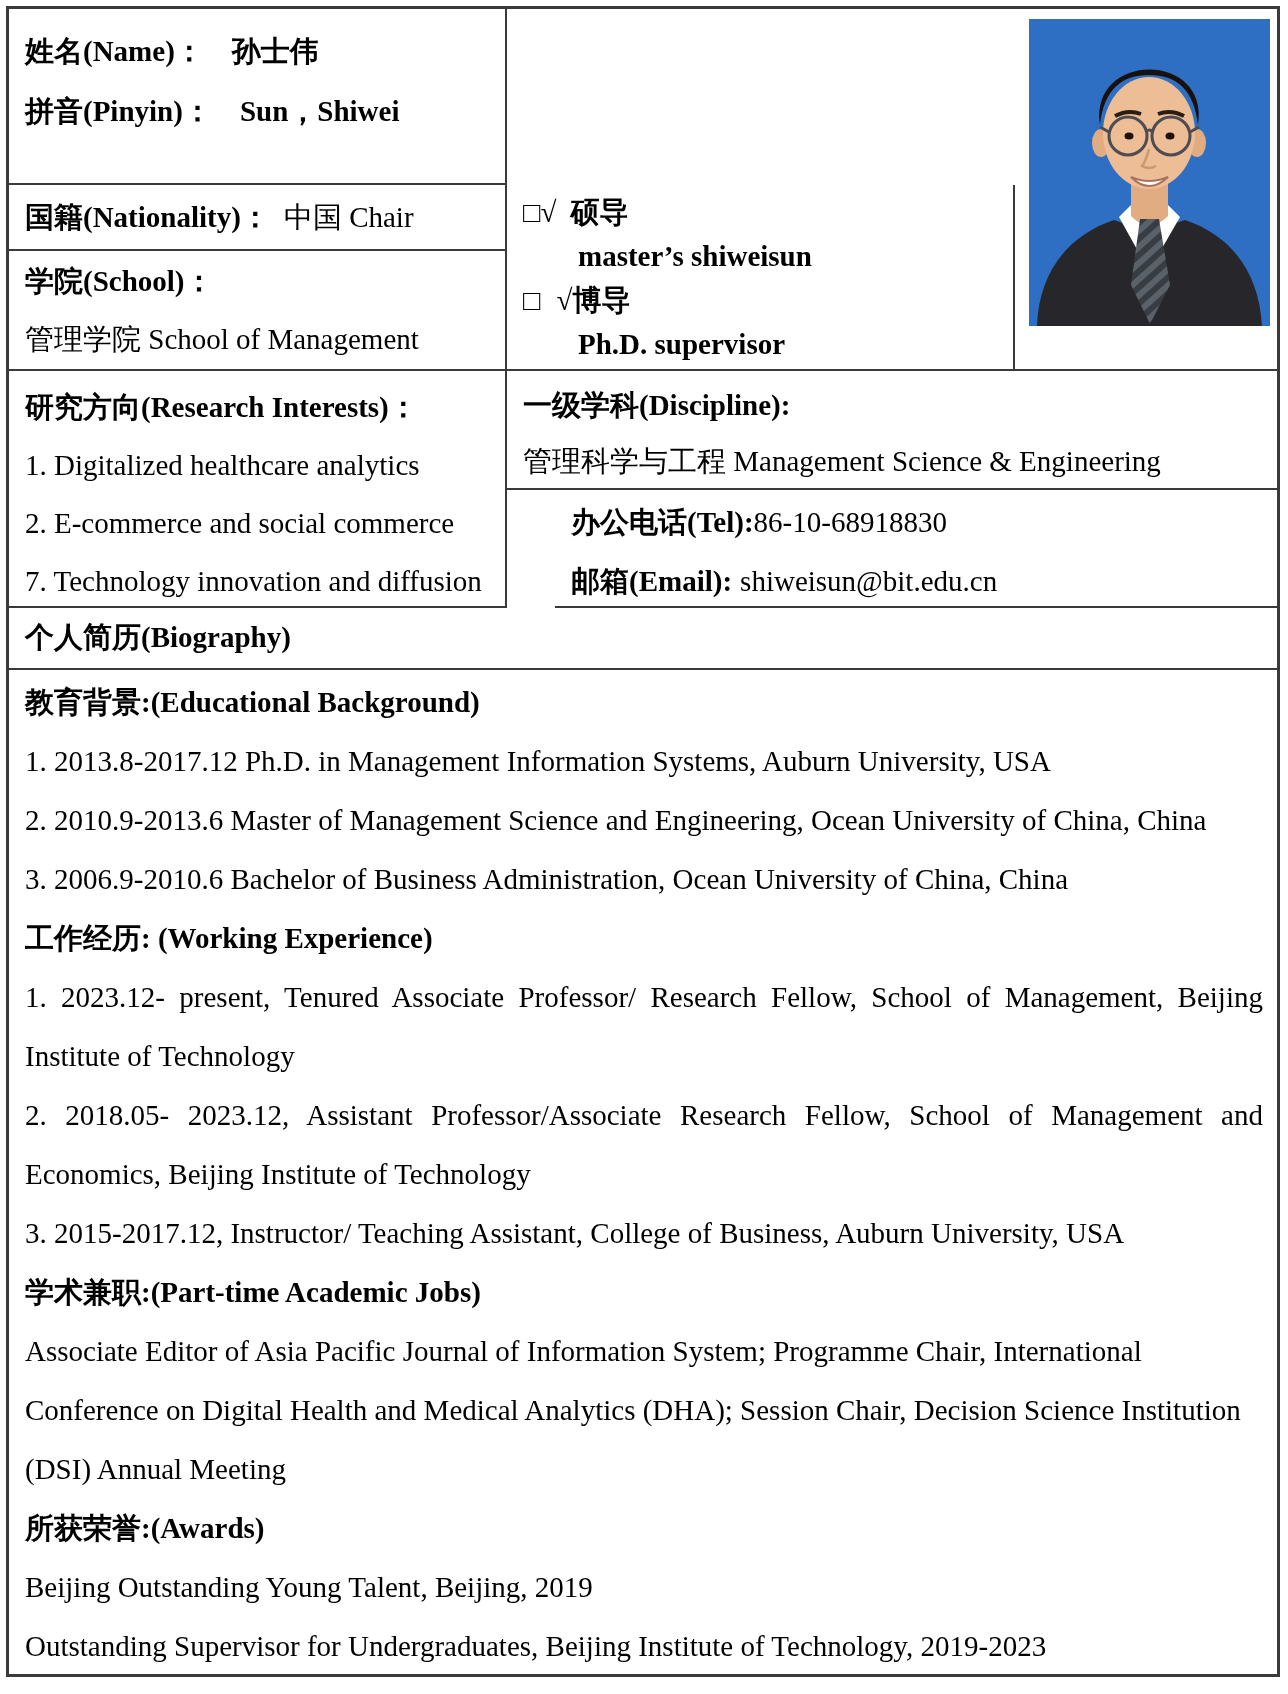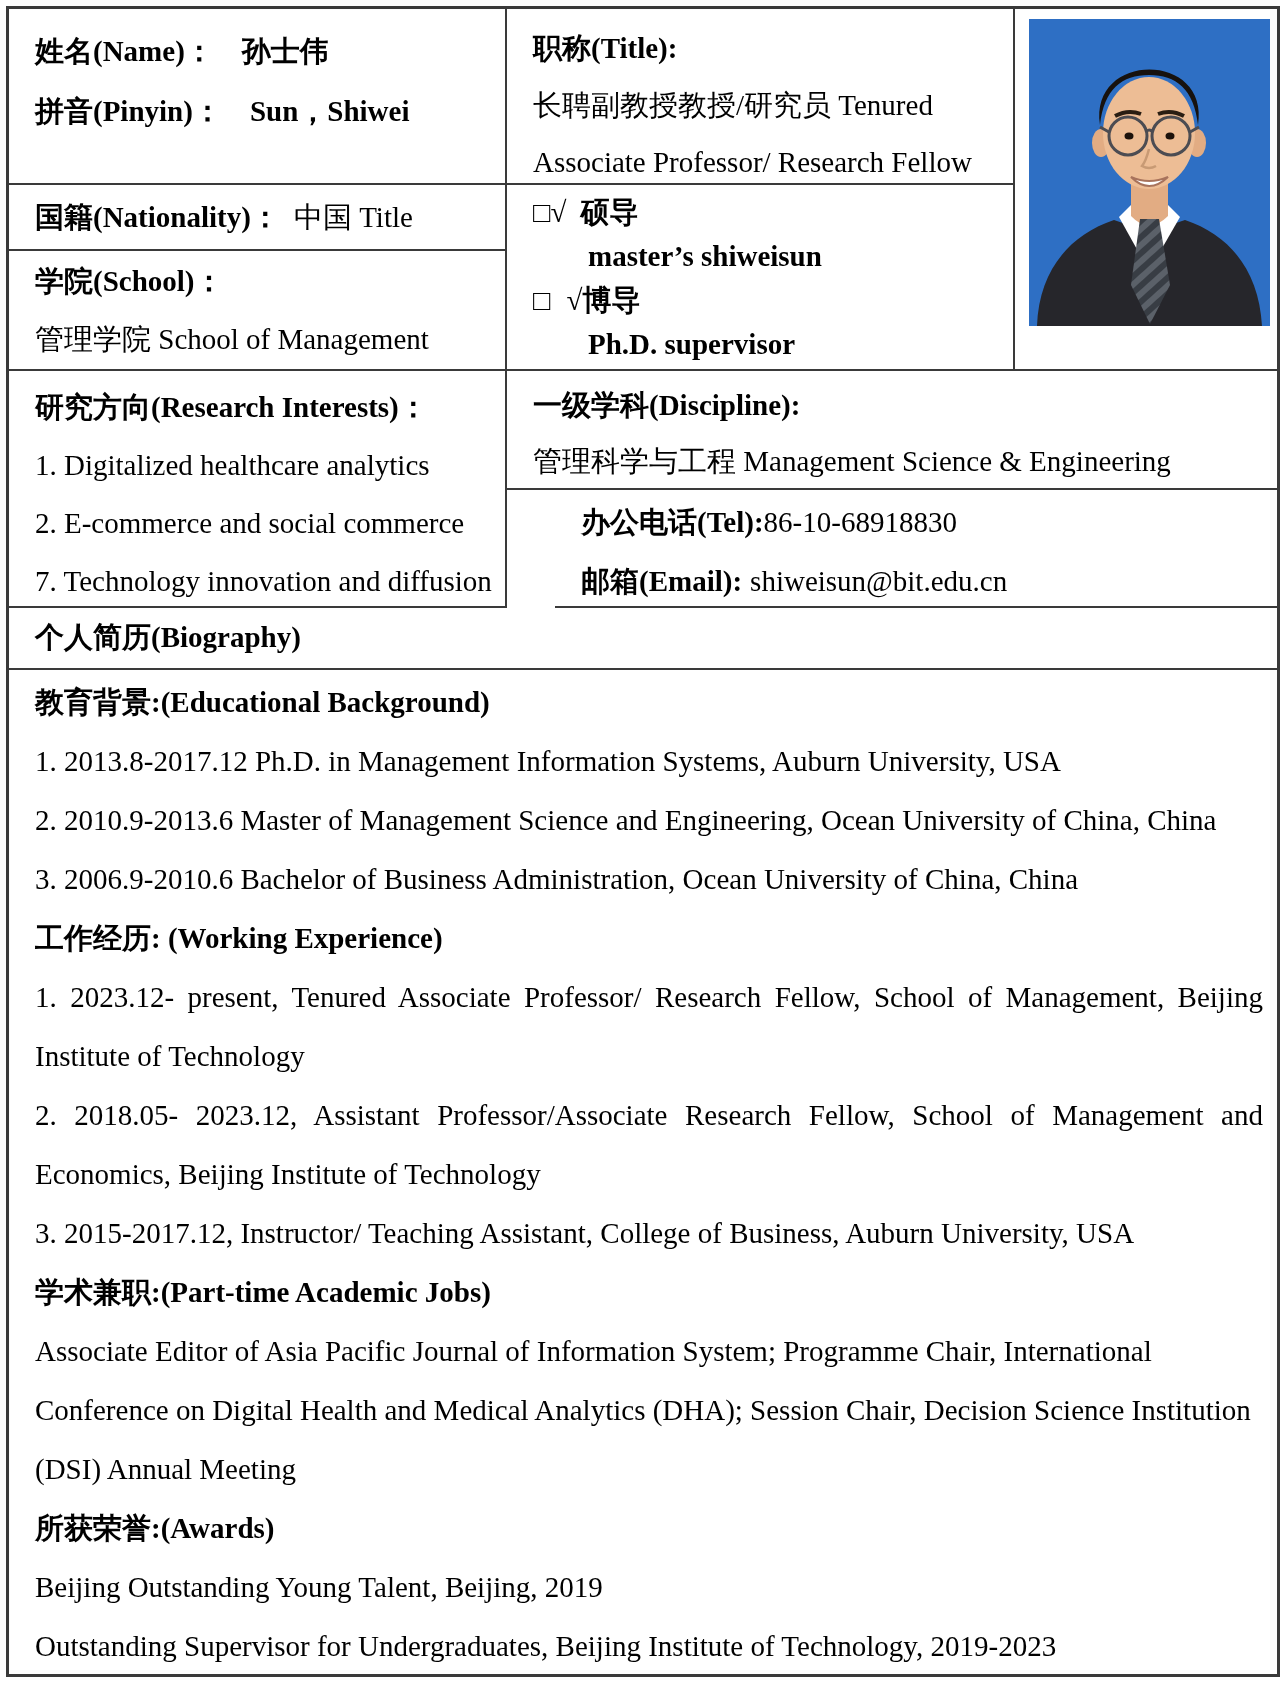--- a/index.html
+++ b/index.html
@@ -12,21 +12,21 @@
     position:absolute; left:6px; top:6px; width:1274px; height:1671px;
     box-sizing:border-box; border:3px solid #3a3a3a;
     display:grid;
     grid-template-columns:498px 508px 1fr;
     grid-template-rows:176px 66px 120px 119px 118px 62px 1fr;
   }
   .cell { box-sizing:border-box; position:relative; overflow:hidden; background:#fff; }
   .b-r { border-right:2px solid #3a3a3a; }
   .b-b { border-bottom:2px solid #3a3a3a; }
   .bold { font-weight:bold; }
-  .pad { padding-left:26px; padding-right:10px; }
+  .pad { padding-left:16px; padding-right:10px; }
 
   #cell-name        { grid-column:1; grid-row:1; padding-top:12px; }
   #cell-name .line  { line-height:60px; font-weight:bold; }
   .gap28 { margin-left:28px; }
   .gap14 { margin-left:14px; }
 
   #cell-title       { grid-column:2; grid-row:1; padding-top:11px; }
   #cell-title .line { line-height:57px; }
 
   #cell-photo       { grid-column:3; grid-row:1 / 4; }
@@ -65,25 +65,20 @@
 <body>
 
 <div class="page">
   <div class="doc-table">
 
     <div id="cell-name" class="cell pad b-r b-b">
       <div class="line"><span>姓名(Name)：</span><span class="gap28">孙士伟</span></div>
       <div class="line"><span>拼音(Pinyin)：</span><span class="gap28">Sun，Shiwei</span></div>
     </div>
 
-    <div id="cell-title" class="cell pad b-r b-b">
-      <div class="line bold">职称(Title):</div>
-      <div class="line">长聘副教授教授/研究员 Tenured</div>
-      <div class="line">Associate Professor/ Research Fellow</div>
-    </div>
 
     <div id="cell-photo" class="cell b-b">
       <svg width="241" height="307" viewBox="0 0 241 307" role="img">
         <defs>
           <pattern id="tiestripe" width="12" height="12" patternTransform="rotate(48)" patternUnits="userSpaceOnUse">
             <rect width="12" height="12" fill="#383d44"></rect>
             <rect width="6" height="12" fill="#5b6169"></rect>
           </pattern>
         </defs>
         <rect width="241" height="307" fill="#2e6fc4"></rect>
@@ -117,21 +112,21 @@
         <ellipse cx="100" cy="117" rx="4.5" ry="3.5" fill="#1d120b"></ellipse>
         <ellipse cx="141" cy="117" rx="4.5" ry="3.5" fill="#1d120b"></ellipse>
 
         <path d="M120,130 Q117,142 113,147 Q120,151 127,147" stroke="#c89a74" stroke-width="2.5" fill="none"></path>
 
         <path d="M102,158 Q120,176 139,158 Q120,166 102,158 Z" fill="#ffffff" stroke="#a8735c" stroke-width="2"></path>
       </svg>
     </div>
 
     <div id="cell-nationality" class="cell pad b-r b-b">
-      <div class="line"><span class="bold">国籍(Nationality)：</span><span class="gap14">中国 Title</span></div>
+      <div class="line"><span class="bold">国籍(Nationality)：</span><span class="gap14">中国 Chair</span></div>
     </div>
 
     <div id="cell-supervisor" class="cell pad b-r b-b">
       <div class="line"><span>□√</span><span class="bold cb-gap">硕导</span></div>
       <div class="line bold indent">master’s shiweisun</div>
       <div class="line"><span>□</span><span class="bold cb-gap-sm">√博导</span></div>
       <div class="line bold indent">Ph.D. supervisor</div>
     </div>
 
     <div id="cell-school" class="cell pad b-r b-b">

